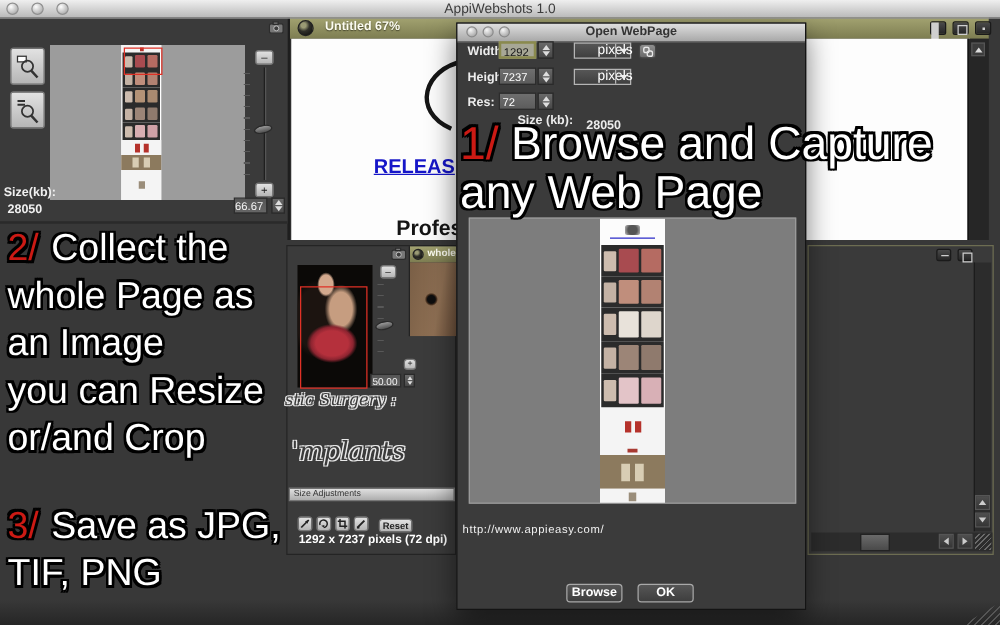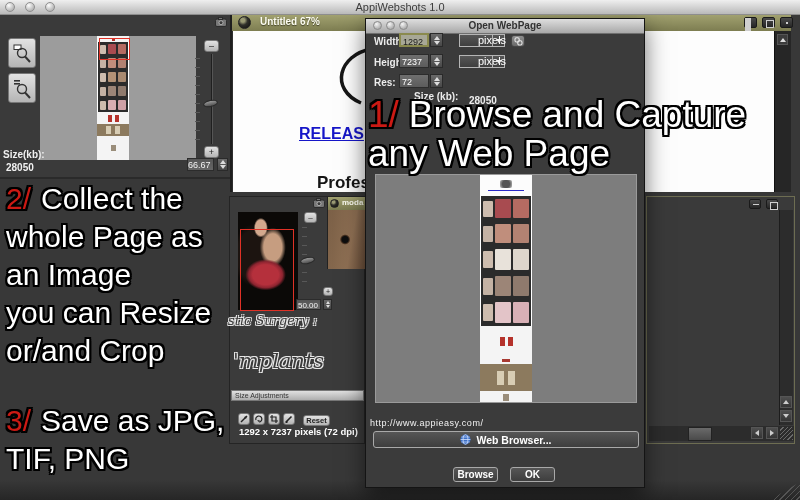--- a/index.html
+++ b/index.html
@@ -290,21 +290,21 @@
           <rect x="0.5" y="6" width="2" height="2" fill="#222"></rect>
         </svg>
     </div>
     <div class="lightbtn" style="position:absolute;left:73px;top:218px;width:27px;height:11px;font-size:7.5px;font-weight:bold;">Reset</div>
     <span class="dims">1292 x 7237 pixels (72 dpi)</span>
   </div>
 
   <div id="moda">
     <div class="bar olivebar">
       <span class="applogo" style="left:2px;top:2px;width:9px;height:9px;"></span>
-      <span class="title">moda</span>
+      <span class="title">whole</span>
     </div>
     <div class="eye"></div>
   </div>
 
   <div id="before">
     <span class="winbtn" style="left:102px;top:2px;width:12px;height:10px;">
         <span class="bar" style="top:4px;"></span>
       </span>
     <span class="winbtn" style="left:119px;top:2px;width:12px;height:10px;">
         <span class="box"></span>
@@ -422,30 +422,20 @@
             <i style="width:7px;height:14px;"></i>
           </div>
         <div class="seg wseg" style="height:13px;">
             <i style="width:6px;height:7px;background:#9a8d7a;"></i>
           </div>
       </div>
     </div>
 
     <span class="url">http://www.appieasy.com/</span>
 
-    <div class="darkbtn webbtn">
-      <svg width="11" height="11">
-        <circle cx="5.5" cy="5.5" r="5" fill="#3d6fc4"></circle>
-        <ellipse cx="5.5" cy="5.5" rx="2.4" ry="4.8" fill="none" stroke="#cfe0ff" stroke-width="0.8"></ellipse>
-        <line x1="0.6" y1="5.5" x2="10.4" y2="5.5" stroke="#cfe0ff" stroke-width="0.8"></line>
-        <line x1="1.4" y1="3" x2="9.6" y2="3" stroke="#cfe0ff" stroke-width="0.7"></line>
-        <line x1="1.4" y1="8" x2="9.6" y2="8" stroke="#cfe0ff" stroke-width="0.7"></line>
-      </svg>
-      <span>Web Browser...</span>
-    </div>
 
     <div class="darkbtn cancel">Browse</div>
     <div class="darkbtn ok">OK</div>
   </div>
 
   <div class="overlay" style="left:368px;top:95px;font-size:37px;">
     <div class="ln" style="height:39px;line-height:39px;"><span class="red">1/</span><span>Browse and Capture</span></div>
     <div class="ln" style="height:39px;line-height:39px;"><span>any Web Page</span></div>
   </div>
 

